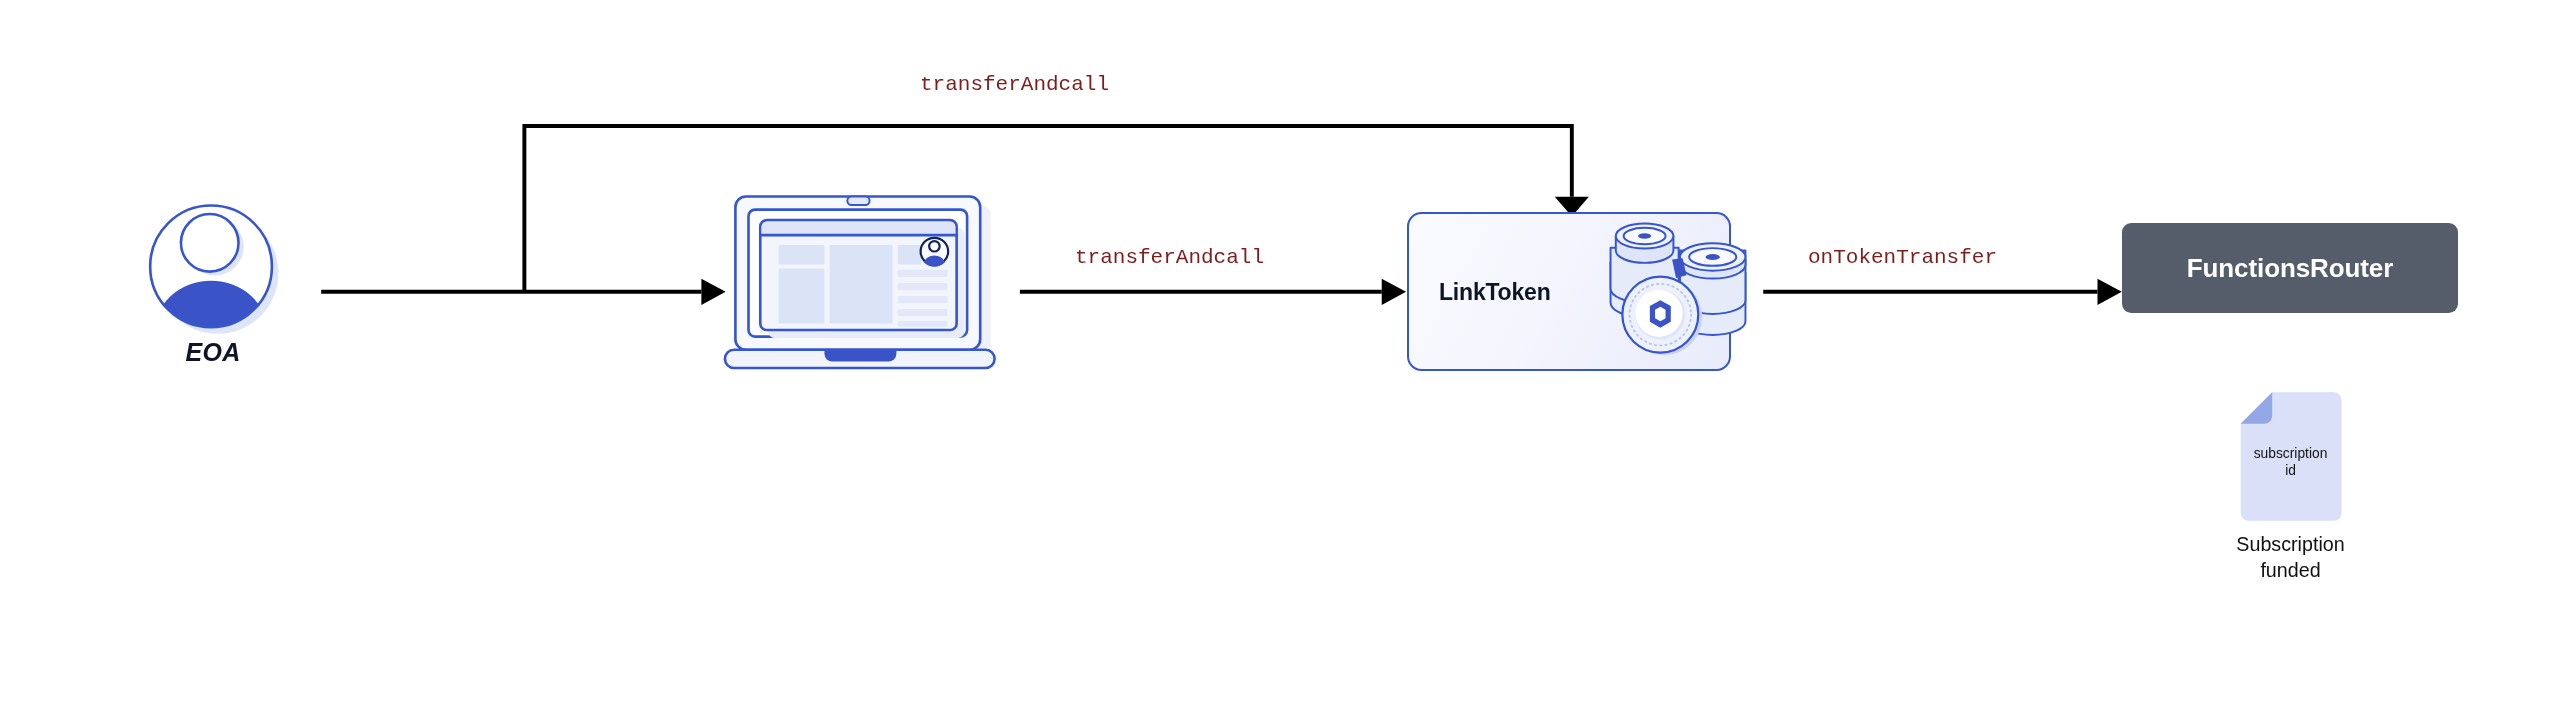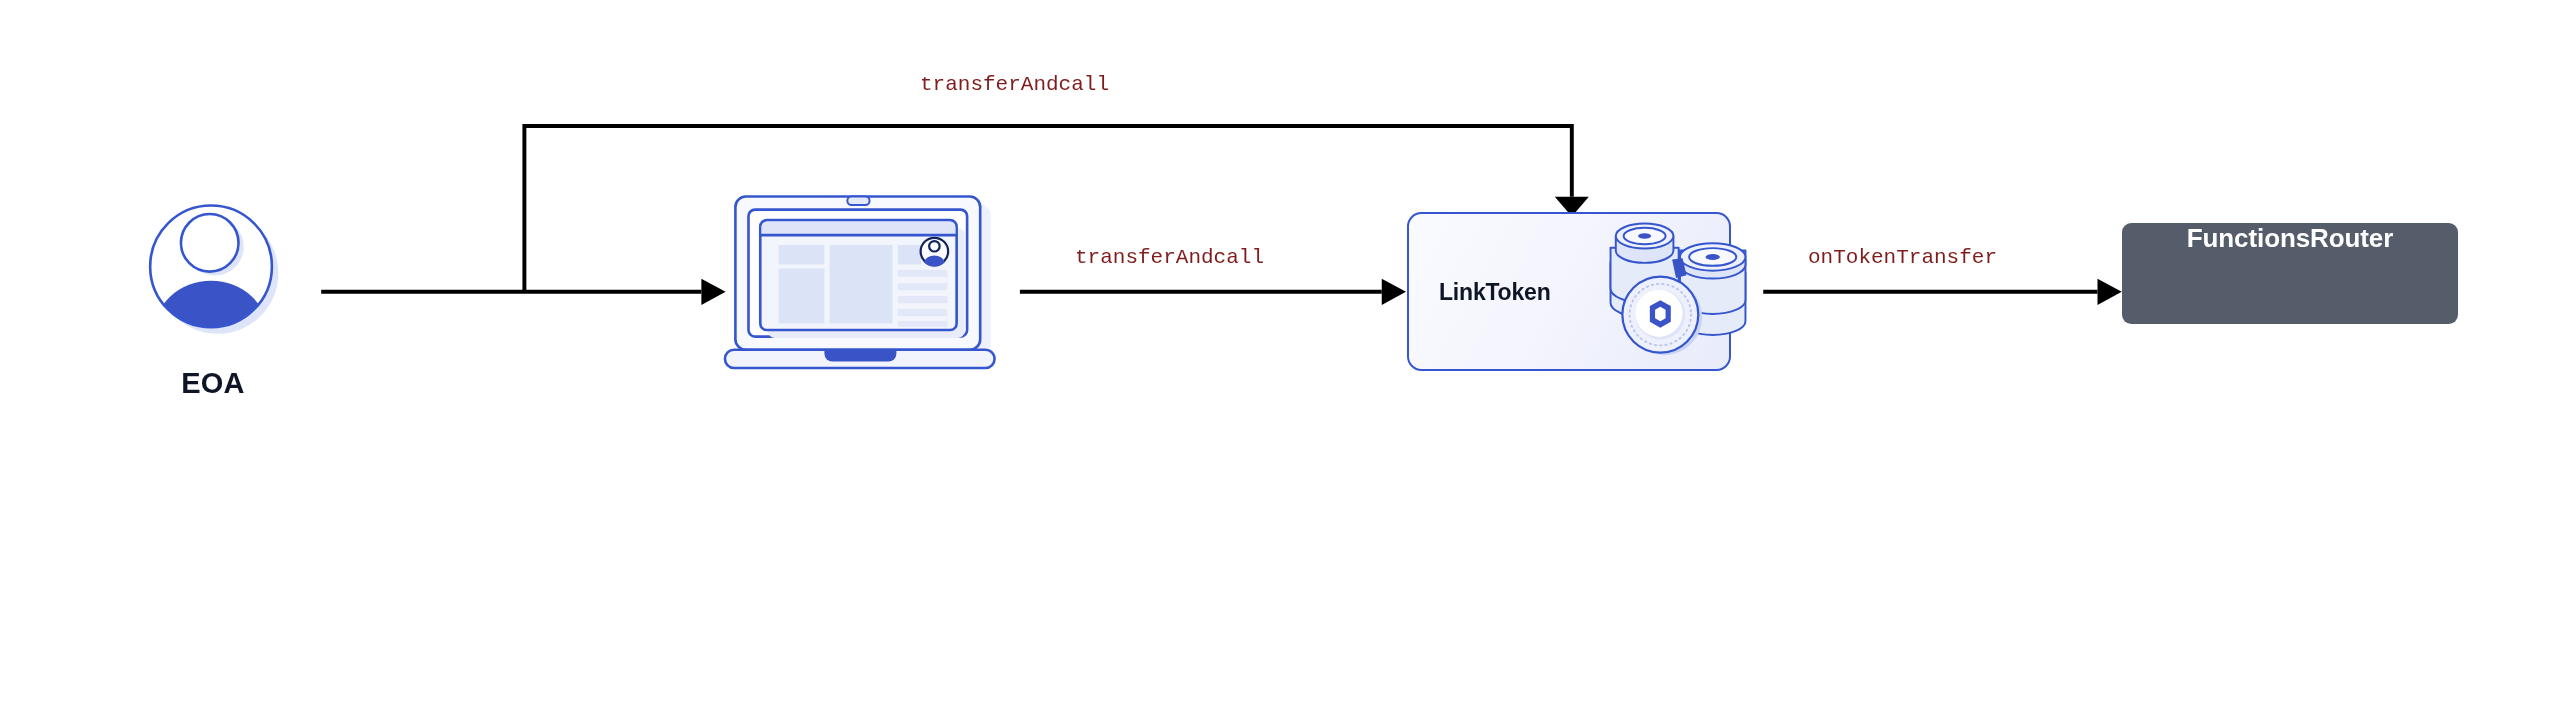--- a/index.html
+++ b/index.html
@@ -39,21 +39,21 @@
   .node-caption {
     position: absolute;
     left: 0;
     width: 100%;
     text-align: center;
     color: #0d1526;
     font-weight: bold;
     font-family: "Liberation Sans", sans-serif;
     white-space: nowrap;
   }
-  #eoa-caption { top: 170px; font-size: 29px; letter-spacing: 0.3px; }
+  #eoa-caption { top: 141px; font-size: 25px; letter-spacing: 0.3px; font-style: italic; }
 
   
   #node-laptop { left: 721px; top: 187px; width: 288px; height: 216px; }
   #laptop-caption { top: 189px; font-size: 23.6px; letter-spacing: 0.1px; }
 
   
   #node-linktoken {
     left: 1407px; top: 212px;
     width: 324px; height: 159px;
     border: 2.6px solid #3556cf;
@@ -77,25 +77,25 @@
     position: absolute;
     right: -31px;
     top: 5.2px;
     width: 164px;
     height: 148px;
   }
 
   
   #node-router {
     left: 2122px; top: 223px;
-    width: 336px; height: 101px;
+    width: 336px; height: 90px;
     background: #555c6a;
     border-radius: 9.2px;
     display: flex;
-    align-items: flex-start;
+    align-items: center;
     justify-content: center;
   }
   #router-label {
     color: #ffffff;
     font-size: 26px;
     font-weight: bold;
     letter-spacing: -0.1px;
     white-space: nowrap;
   }
 
@@ -274,15 +274,34 @@
         <path d="M98,124 L114,133 L114,157 L98,166 L82,157 L82,133 z" fill="#3a54c8"></path>
         <path d="M98,134 L106,138.5 L106,151.5 L98,156 L90,151.5 L90,138.5 z" fill="#ffffff"></path>
       </g>
     </svg>
   </div>
 
   <div class="node" id="node-router">
     <div id="router-label">FunctionsRouter</div>
   </div>
 
+  <div class="node" id="node-subdoc">
+    <div id="subdoc-art">
+      <svg width="105" height="131" viewBox="0 0 160 200" xmlns="http://www.w3.org/2000/svg">
+
+        <path d="M52,2 H146 a12,12 0 0 1 12,12 V186 a12,12 0 0 1 -12,12 H16
+                 a12,12 0 0 1 -12,-12 V50 z" fill="#d9e0f7"></path>
+
+        <path d="M52,2 L4,50 H40 a12,12 0 0 0 12,-12 z" fill="#93a6e6"></path>
+      </svg>
+      <div id="subdoc-inner-text">
+        <div>subscription</div>
+        <div>id</div>
+      </div>
+      <div id="subdoc-caption">
+        <div>Subscription</div>
+        <div>funded</div>
+      </div>
+    </div>
+  </div>
 
 </div>
 
 
 </body></html>

